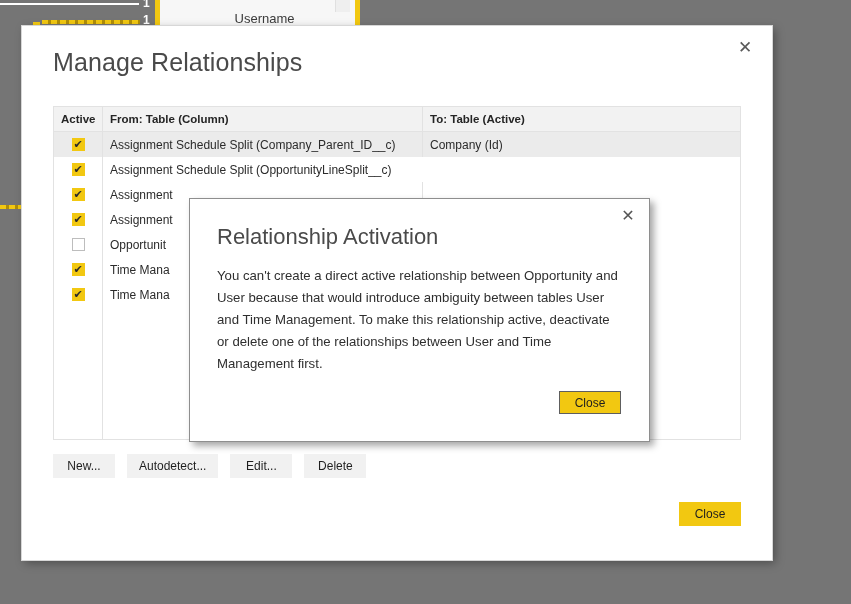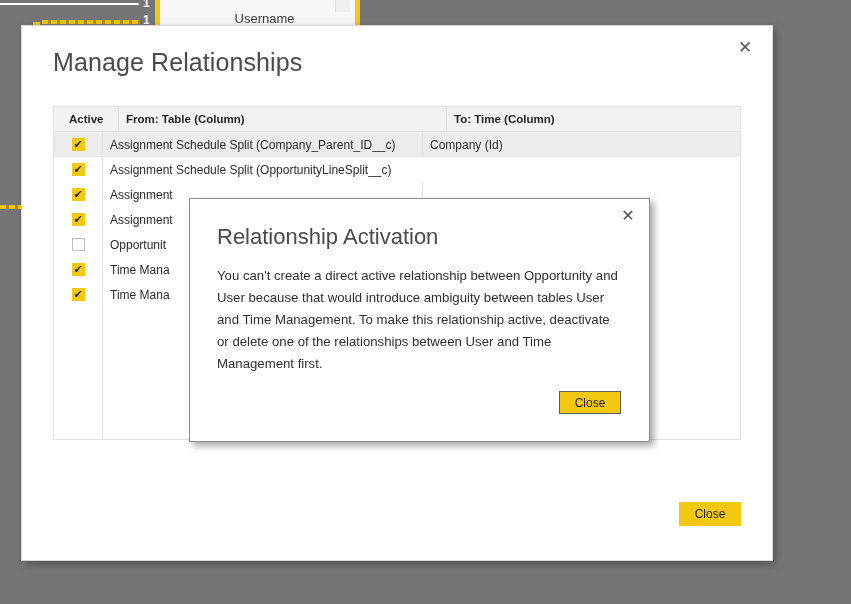--- a/index.html
+++ b/index.html
@@ -154,21 +154,20 @@
     border-bottom: 1px solid #e2e2e2;
     box-sizing: border-box;
   }
   .rel-head div {
     font-size: 11.5px;
     font-weight: bold;
     color: #252525;
     display: flex;
     align-items: center;
     box-sizing: border-box;
-    margin-left: 8px;
   }
   .col-active  { width: 48px;  padding-left: 7px; }
   .col-from    { width: 320px; padding-left: 7px; border-left: 1px solid #e2e2e2; }
   .col-to      { flex: 1;      padding-left: 7px; border-left: 1px solid #e2e2e2; }
 
   .rel-body { position: relative; }
 
   .rel-row {
     display: flex;
     height: 25px;
@@ -358,21 +357,21 @@
   <div class="modal">
 
     <div class="modal-close">✕</div>
 
     <div class="modal-title">Manage Relationships</div>
 
     <div class="rel-table">
       <div class="rel-head">
         <div class="col-active">Active</div>
         <div class="col-from">From: Table (Column)</div>
-        <div class="col-to">To: Time (Column)</div>
+        <div class="col-to">To: Table (Active)</div>
       </div>
 
       <div class="rel-body" id="rel-body">
           <div class="rel-row alt">
             <div class="cell-active">
               <span class="cbx on">✔</span>
             </div>
             <div class="cell-from">Assignment Schedule Split (Company_Parent_ID__c)</div>
             <div class="cell-to">Company (Id)</div>
           </div>
@@ -418,20 +417,26 @@
             <div class="cell-to"></div>
           </div>
         </div>
 
       <div class="rel-fill">
         <div class="v1"></div>
         <div class="v2"></div>
       </div>
     </div>
 
+    <div class="btn-row">
+      <button class="btn">New...</button>
+      <button class="btn btn-wide">Autodetect...</button>
+      <button class="btn">Edit...</button>
+      <button class="btn">Delete</button>
+    </div>
 
     <button class="btn-primary">Close</button>
 
     <div class="inner-dialog">
       <div class="inner-close">✕</div>
       <div class="inner-title">Relationship Activation</div>
       <div class="inner-body">You can't create a direct active relationship between Opportunity and User because that would introduce ambiguity between tables User and Time Management. To make this relationship active, deactivate or delete one of the relationships between User and Time Management first.</div>
       <button class="inner-btn">Close</button>
     </div>
 

